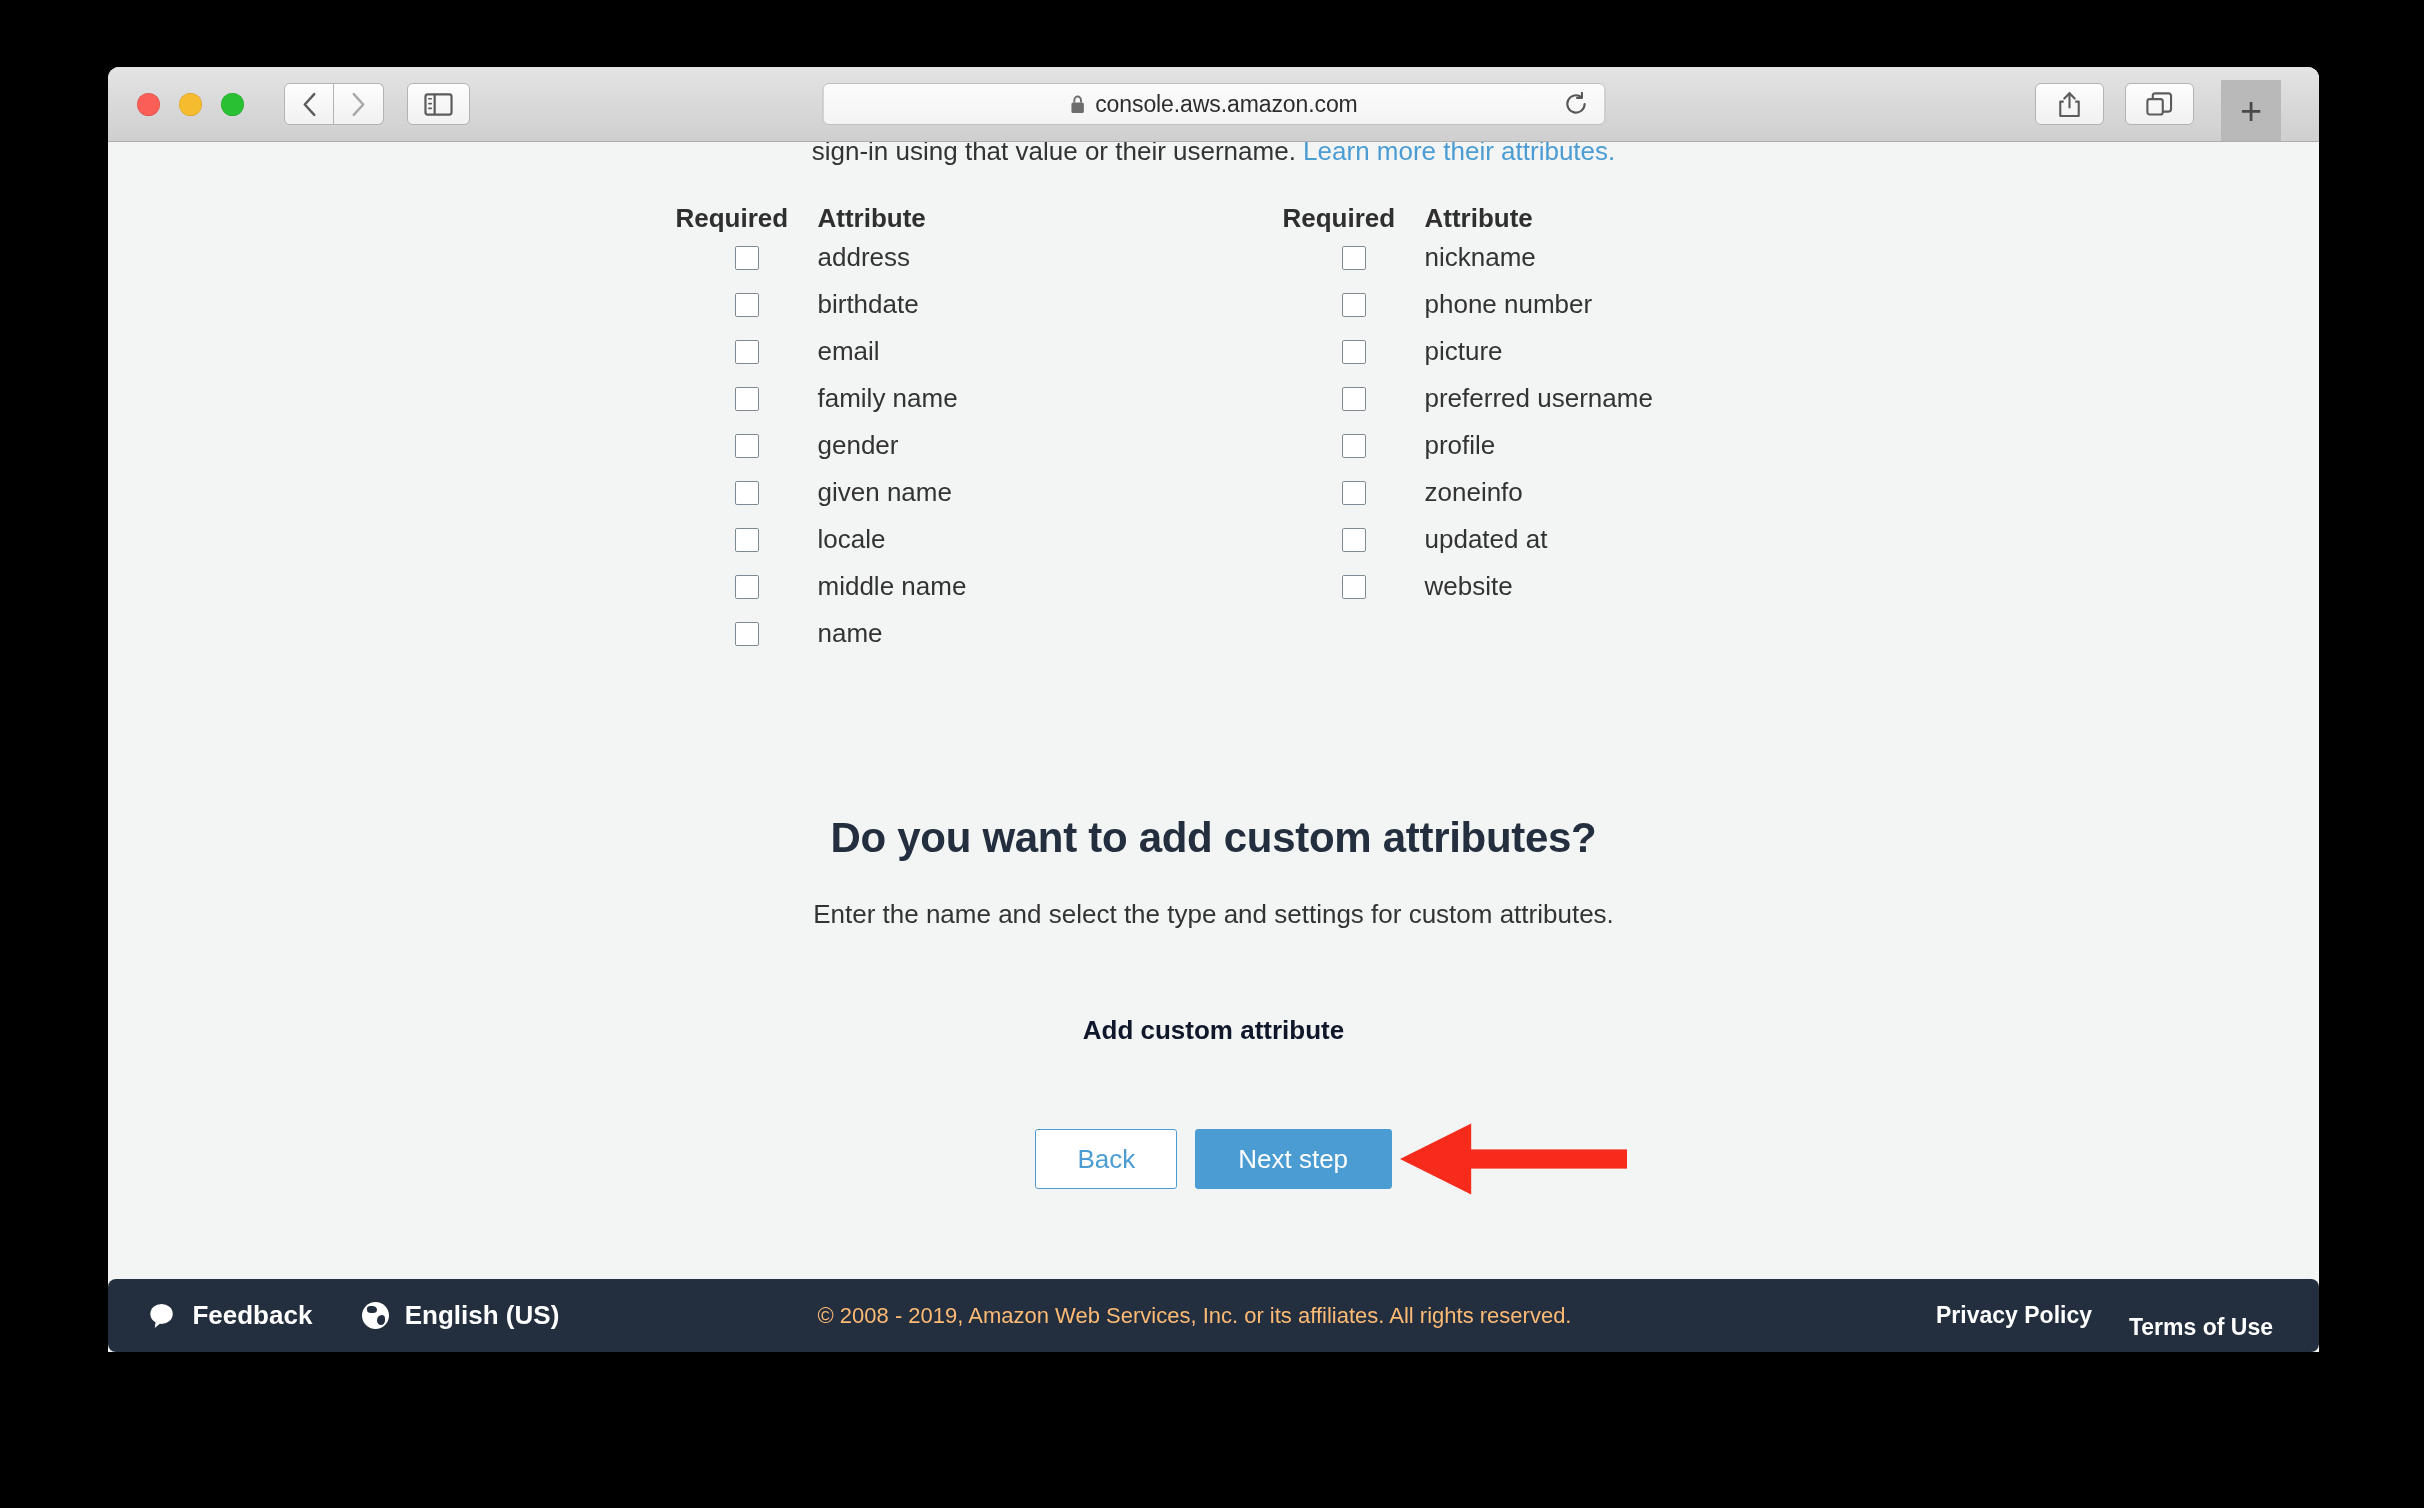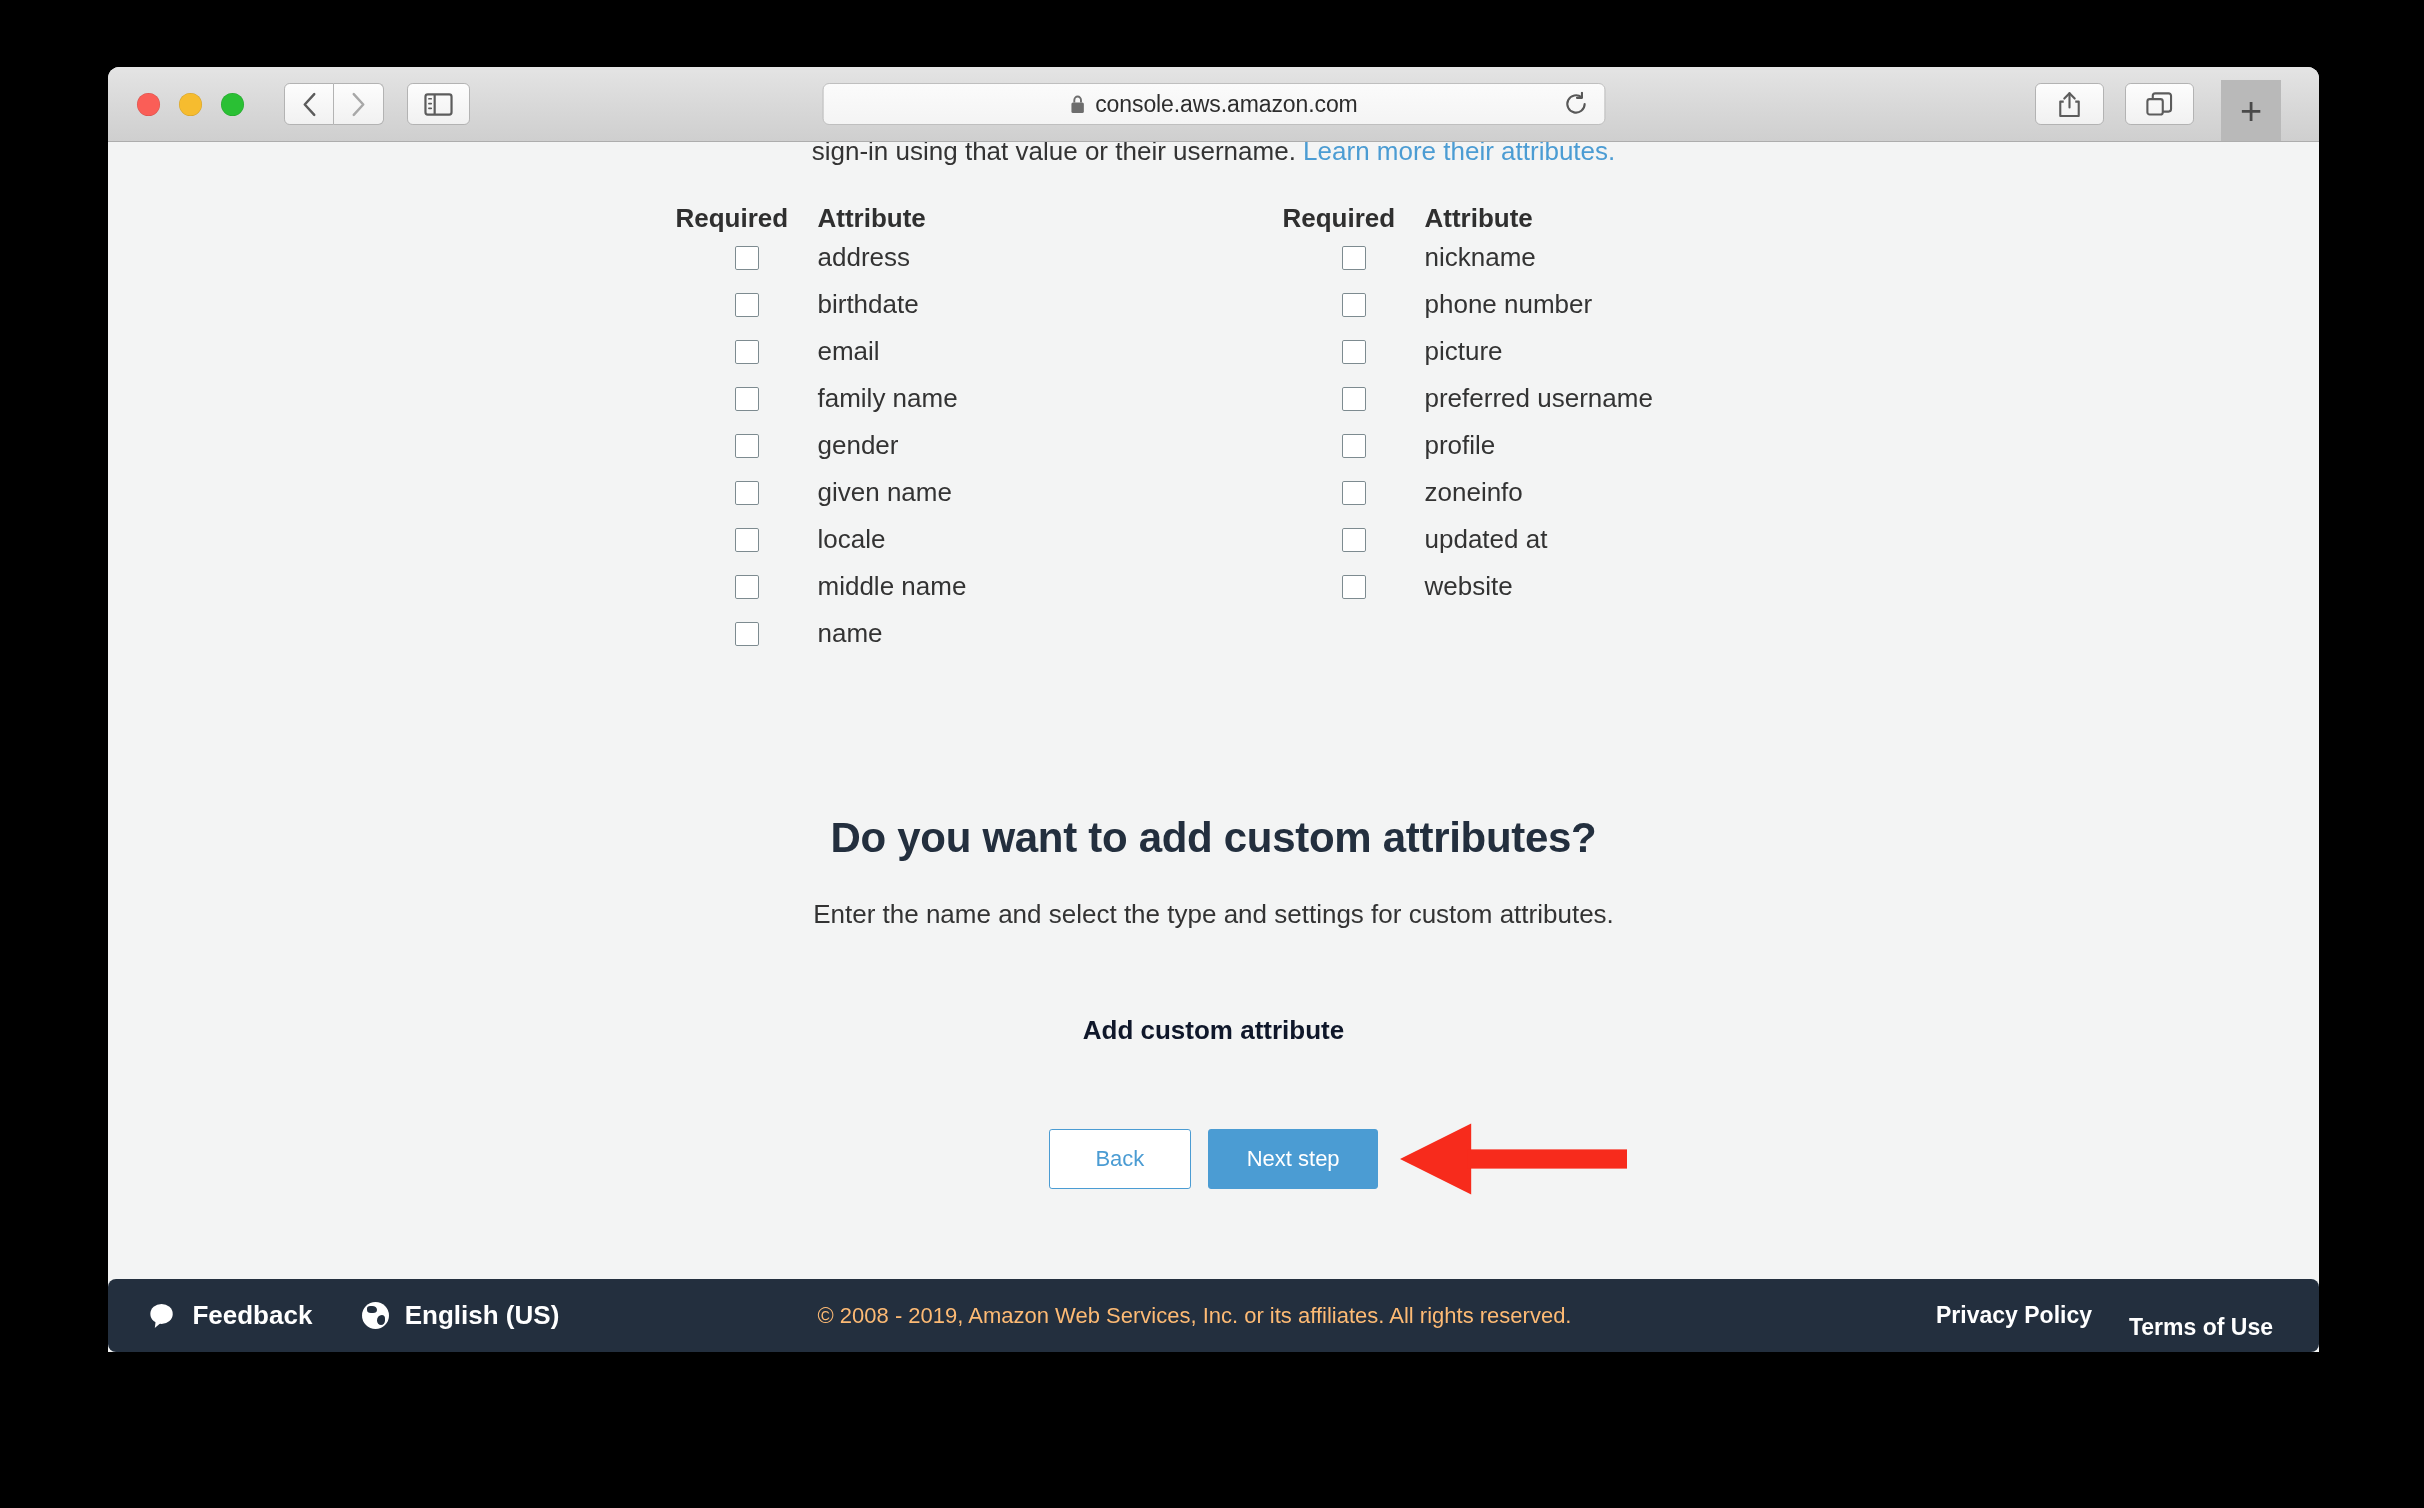--- a/index.html
+++ b/index.html
@@ -221,35 +221,35 @@
   #actions {
     margin-top: 83px;
     display: flex;
     justify-content: center;
     align-items: center;
     gap: 17.3px;
     position: relative;
   }
   .btn {
     height: 60px;
-    font-size: 22px;
+    font-size: 26px;
     border-radius: 2.9px;
     display: flex;
     align-items: center;
     justify-content: center;
     cursor: pointer;
   }
   #back-button {
     width: 142px;
     background: #ffffff;
     border: 1.9px solid #4b9cd3;
     color: #4b9cd3;
   }
   #next-step-button {
-    width: 170px;
+    width: 197px;
     background: #4b9cd3;
     border: 1.9px solid #4b9cd3;
     color: #ffffff;
   }
 
   #red-arrow {
     position: absolute;
     left: 50%;
     margin-left: 186px;
     top: 50%;

